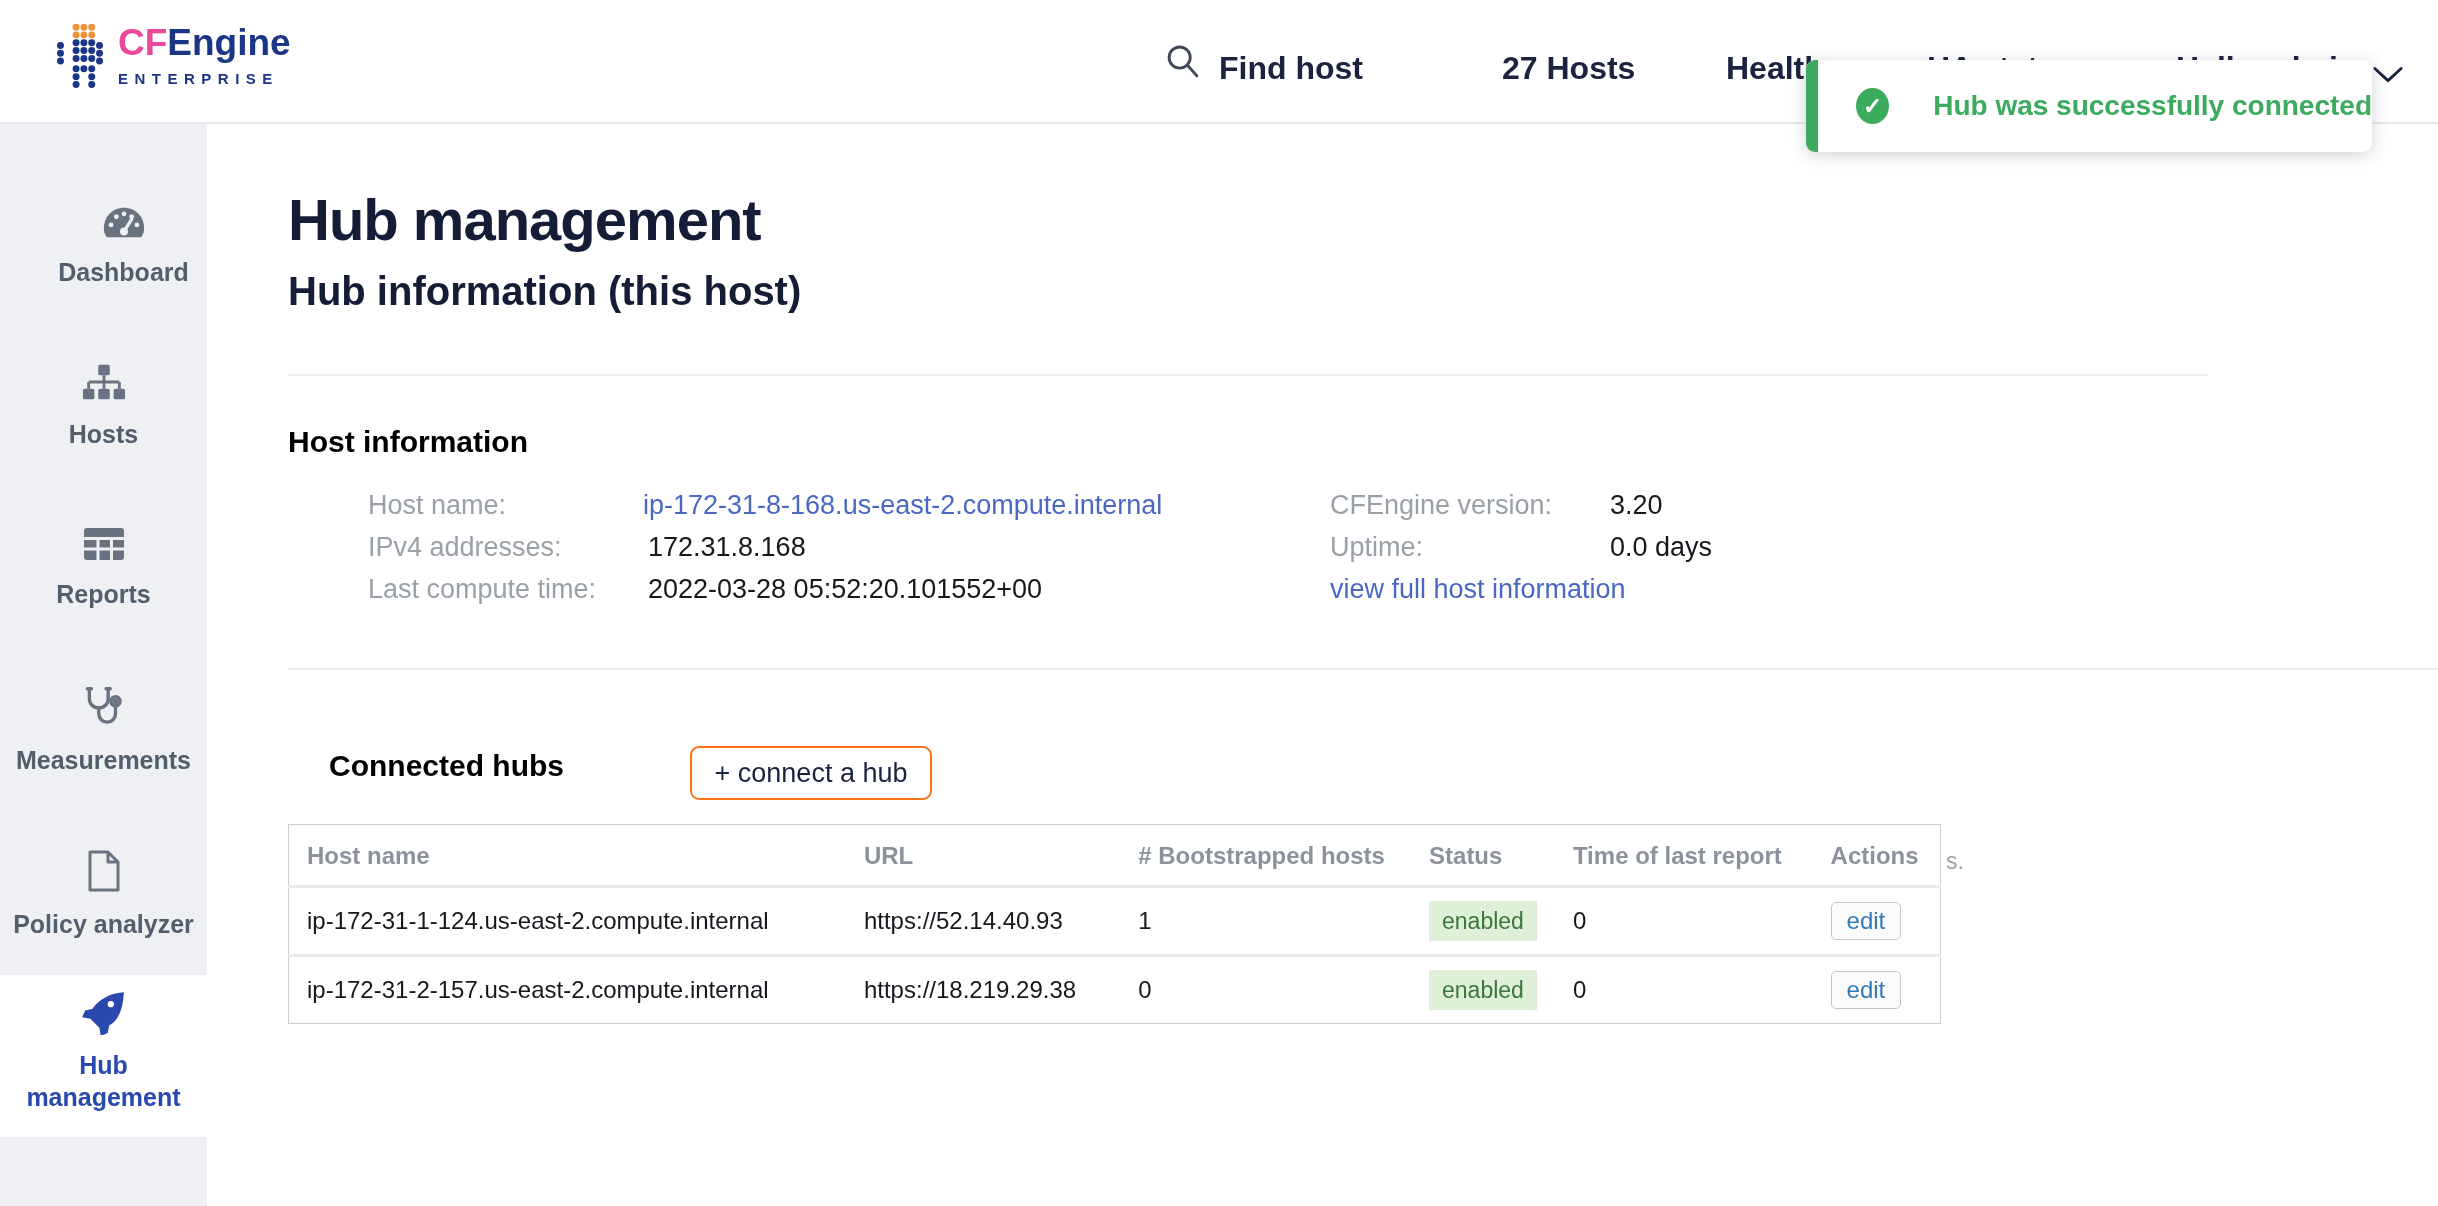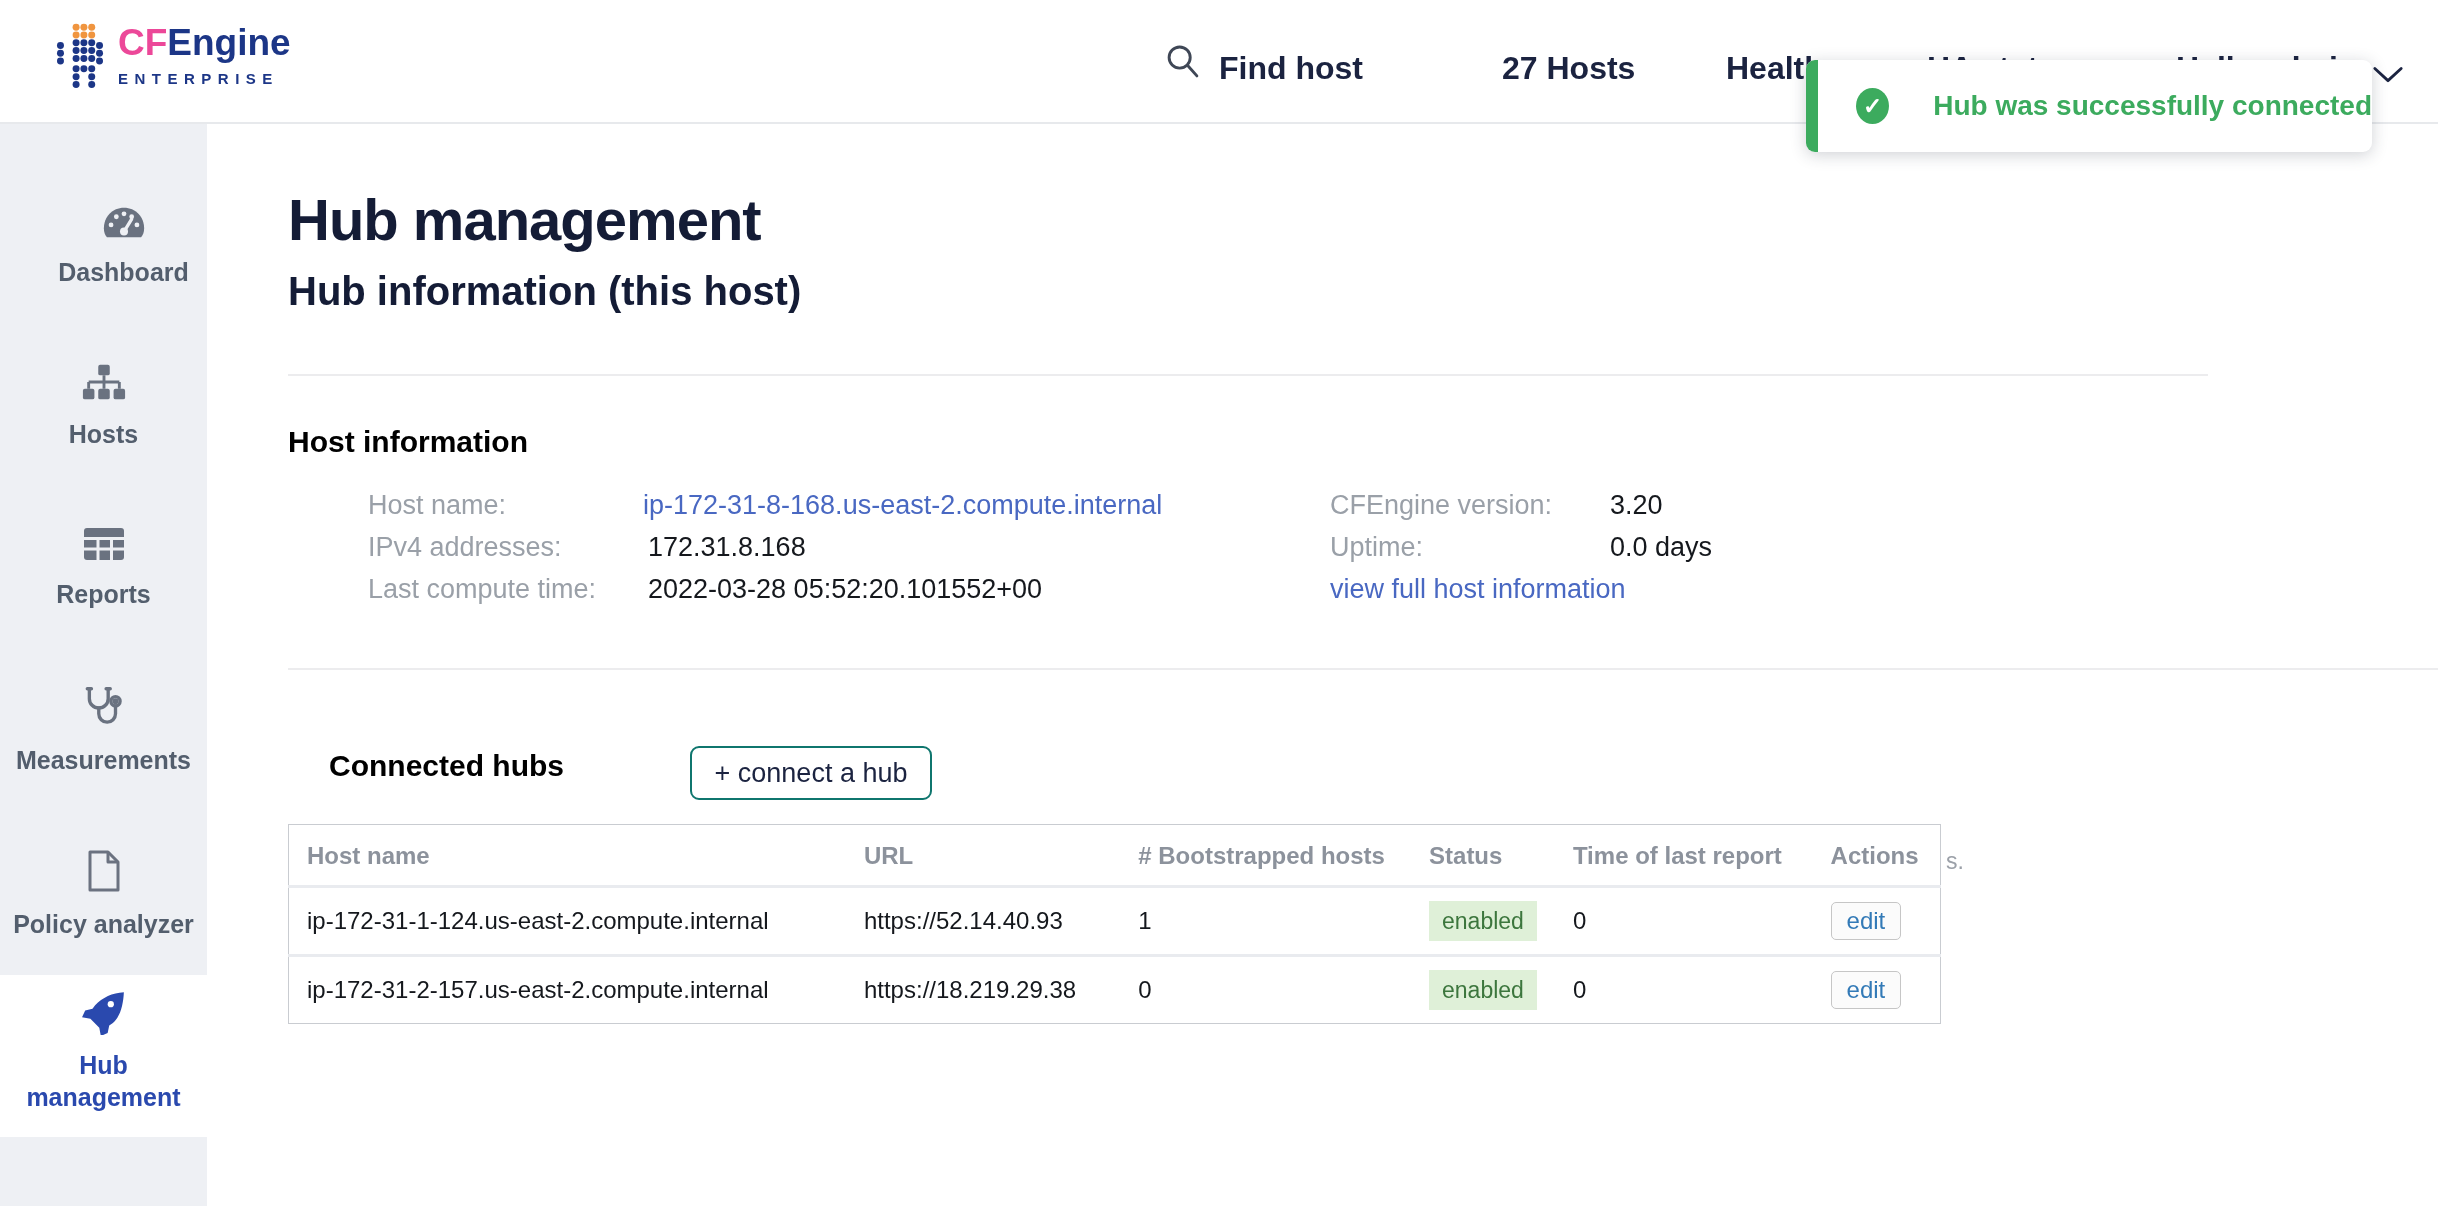--- a/index.html
+++ b/index.html
@@ -47,21 +47,21 @@
   .h2 { position:absolute; left:288px; top:268px; font-size:40px; font-weight:800; color:#141c36; line-height:46px; }
   .hr1 { position:absolute; left:288px; top:374px; width:1920px; height:2px; background:#ececee; }
   .hr2 { position:absolute; left:288px; top:668px; width:2150px; height:2px; background:#ececee; }
 
   .section-heading { position:absolute; font-size:30px; font-weight:800; color:#000000; line-height:36px; }
   .field-label { position:absolute; font-size:27px; color:#9aa0a8; line-height:36px; white-space:nowrap; }
   .field-value { position:absolute; font-size:27px; color:#15181d; line-height:36px; white-space:nowrap; }
   a.link, .link { color:#4968c2; text-decoration:none; cursor:pointer; }
 
   .connect-btn { position:absolute; left:690px; top:746px; width:242px; height:54px; background:#fff;
-                 border:2px solid #0f766e; border-radius:9px; font-family:"Liberation Sans",sans-serif;
+                 border:2px solid #f97316; border-radius:9px; font-family:"Liberation Sans",sans-serif;
                  font-size:27px; font-weight:500; color:#1b2340; cursor:pointer; line-height:50px; text-align:center; }
 
   
   .hubs-table { position:absolute; left:288px; top:824px; width:1653px; border-collapse:collapse;
                 border:1px solid #c9ccd1; background:#fff; }
   .hubs-table th { text-align:left; font-size:24px; font-weight:700; color:#8c929c;
                    padding:17px 18px 15px 18px; white-space:nowrap; }
   .hubs-table td { font-size:24px; color:#15181d; padding:13px 18px; white-space:nowrap; }
   .hubs-table tbody tr { border-top:3px solid #e9ebef; }
   .badge-enabled { display:inline-block; background:#dff0d8; color:#3c763d; font-size:23px;

